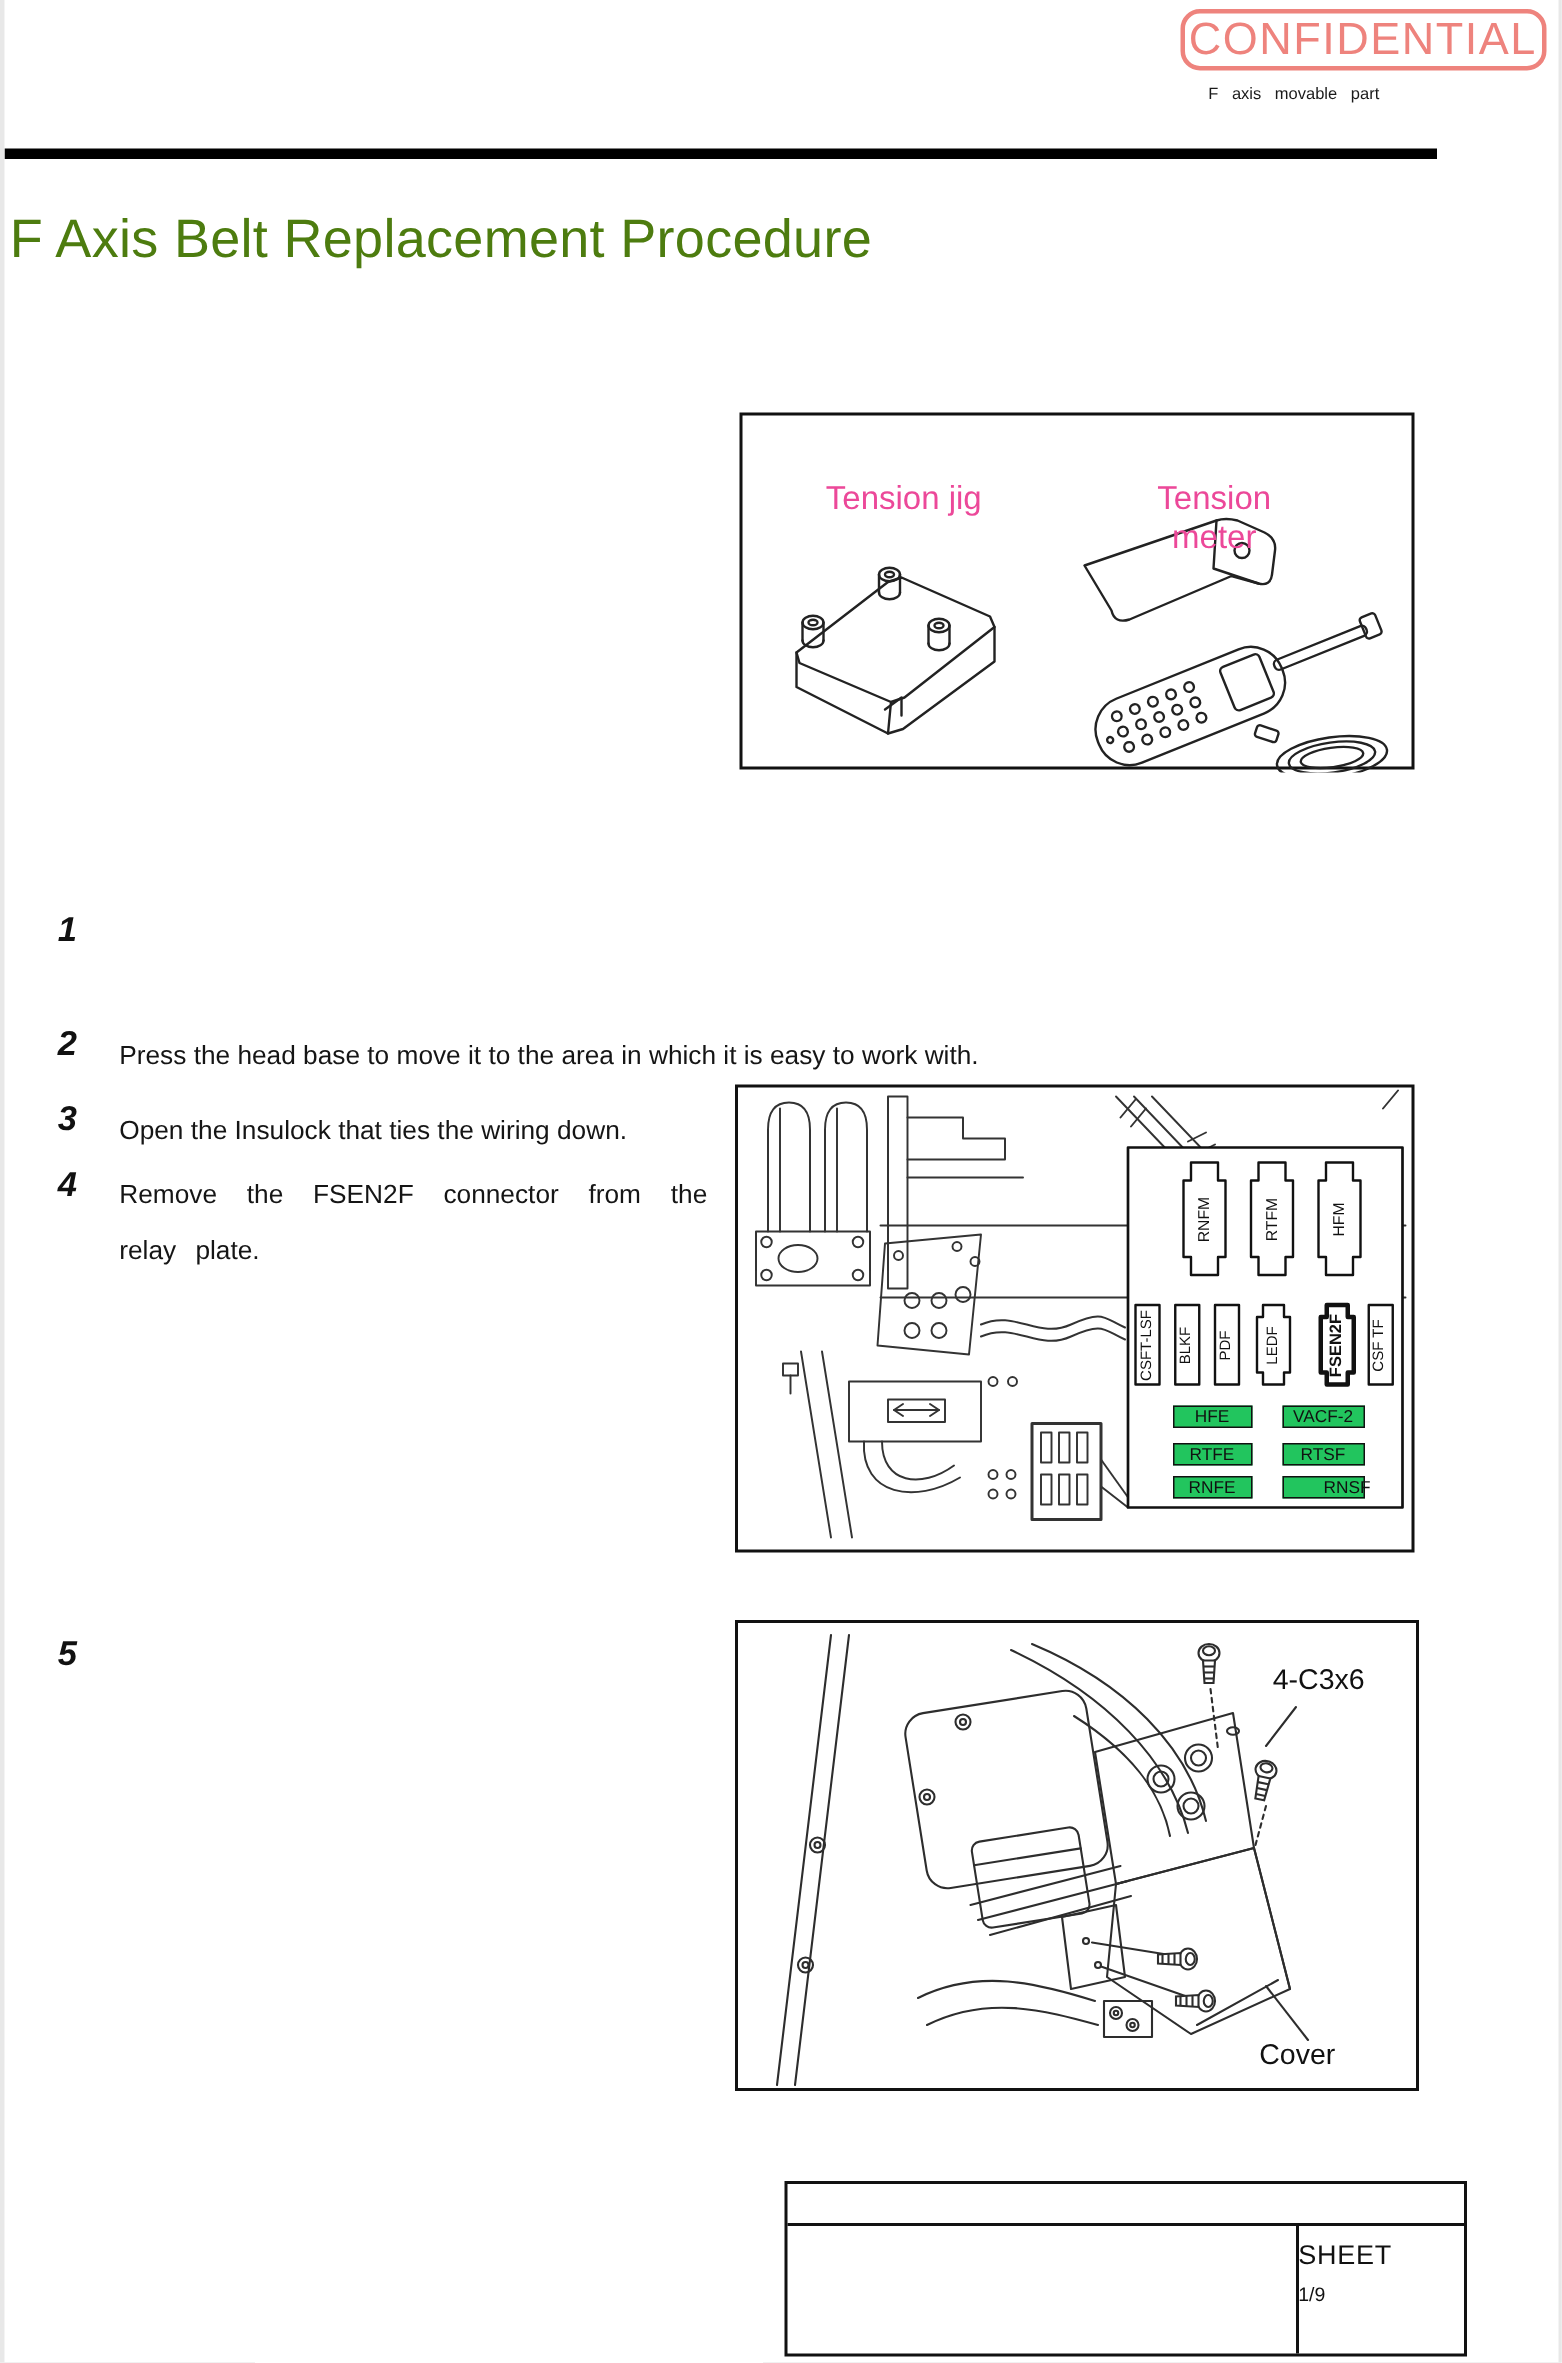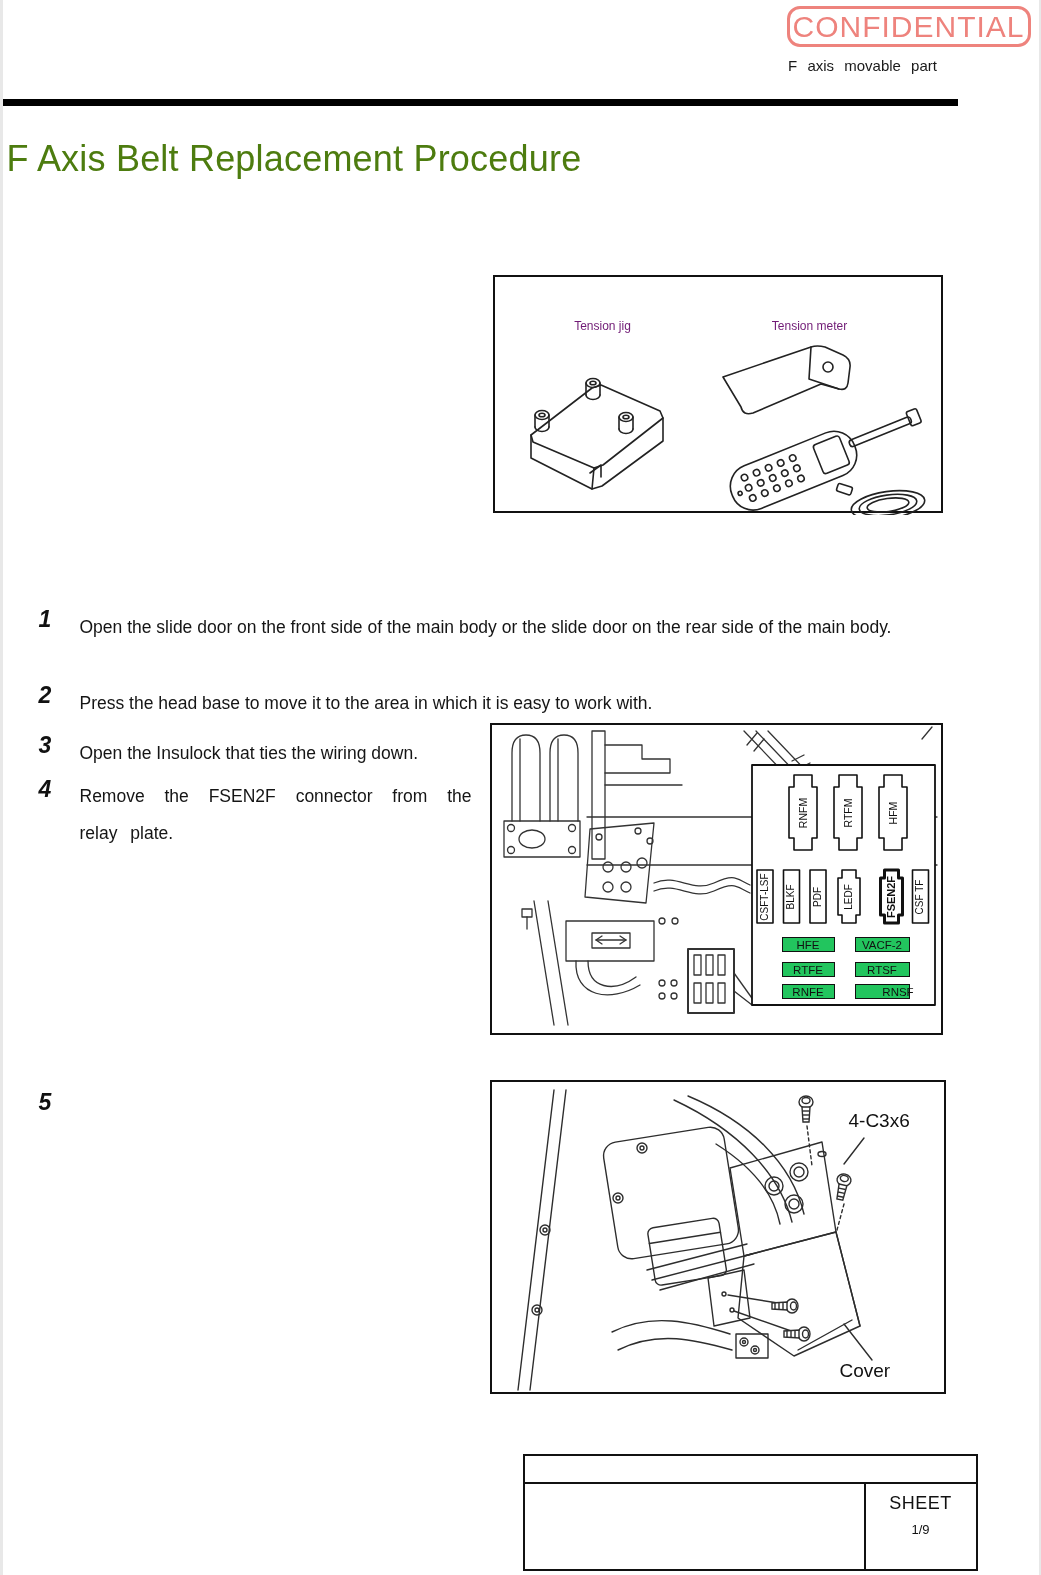--- a/index.html
+++ b/index.html
@@ -14,28 +14,28 @@
   
   .stamp {
     left:784px; top:6px; width:244px; height:41px;
     border:3px solid #ee837d; border-radius:13px;
     color:#ee837d; font-size:30px; letter-spacing:1px;
     display:flex; align-items:center; justify-content:center;
     font-weight:400;
   }
   .header-note {
     left:770px; top:57px; width:180px; text-align:center;
-    font-size:15px; word-spacing:6px; color:#1a1a1a;
+    font-size:11px; word-spacing:6px; color:#1a1a1a;
   }
   .rule { left:0; top:99px; width:955px; height:7px; background:#000; }
   .title { left:4px; top:138px; font-size:36px; font-weight:400; color:#4d7c0f; letter-spacing:0.2px; }
 
   
   .figure { border:2px solid #111; background:#fff; }
-  .fig-label { position:absolute; font-size:12px; color:#701a75; text-align:center; }
+  .fig-label { position:absolute; font-size:22px; color:#ec4899; text-align:center; }
   .fig3-label { position:absolute; font-size:19px; color:#111; }
 
   
   .step-num { position:absolute; font-style:italic; font-weight:bold; font-size:23px; color:#111; }
   .step-text { position:absolute; font-size:17.5px; line-height:38px; color:#151515; }
   .just { text-align:justify; text-justify:inter-word; }
 
   
   .vlab {
     position:absolute; width:60px; height:16px; line-height:16px;
@@ -48,21 +48,21 @@
     position:absolute; border:1.5px solid #111; background:#22c55e;
     font-size:11.5px; line-height:12px; text-align:center; color:#111;
     display:flex; align-items:center; justify-content:center;
   }
 
   
   .ft { left:520px; top:1454px; width:455px; height:117px; border:2px solid #111; }
   .ft-toprow { position:absolute; left:0; top:0; width:100%; height:28px; border-bottom:2px solid #111; }
   .ft-right {
     position:absolute; right:0; top:28px; width:112px; bottom:0;
-    border-left:2px solid #111; text-align:center; padding-top:9px;margin-left:40px;
+    border-left:2px solid #111; padding-top:9px;margin-left:40px;
   }
   .ft-sheet { font-size:18px; letter-spacing:0.5px; color:#111; }
   .ft-num { font-size:13px; margin-top:8px; color:#111; }
 
   svg { position:absolute; left:0; top:0; }
 </style>
 </head>
 <body>
 
 <div class="page">
@@ -139,21 +139,20 @@
           <rect x="342" y="208" width="15" height="8" rx="2" transform="rotate(18 349 212)"></rect>
           <rect x="350" y="240" width="15" height="8" rx="2" transform="rotate(8 357 244)"></rect>
         </g>
       </g>
     </svg>
     <div class="fig-label" style="left:52px; top:42px; width:112px;">Tension jig</div>
     <div class="fig-label" style="left:250px; top:42px; width:130px;">Tension meter</div>
   </div>
 
   <div class="step-num" style="left:36px; top:606px;">1</div>
-  <div class="step-text just" style="left:77px; top:608px; width:868px;">Open the slide door on the front side of the main body or the slide door on the rear side of the main body.</div>
 
   <div class="step-num" style="left:36px; top:682px;">2</div>
   <div class="step-text" style="left:77px; top:684px; width:880px;">Press the head base to move it to the area in which it is easy to work with.</div>
 
   <div class="step-num" style="left:36px; top:732px;">3</div>
   <div class="step-text" style="left:77px; top:734px; width:400px;">Open the Insulock that ties the wiring down.</div>
 
   <div class="step-num" style="left:36px; top:776px;">4</div>
   <div class="step-text just" style="left:77px; top:778px; width:392px; word-spacing:8px; line-height:37px;">Remove the FSEN2F connector from the relay plate.</div>
 

